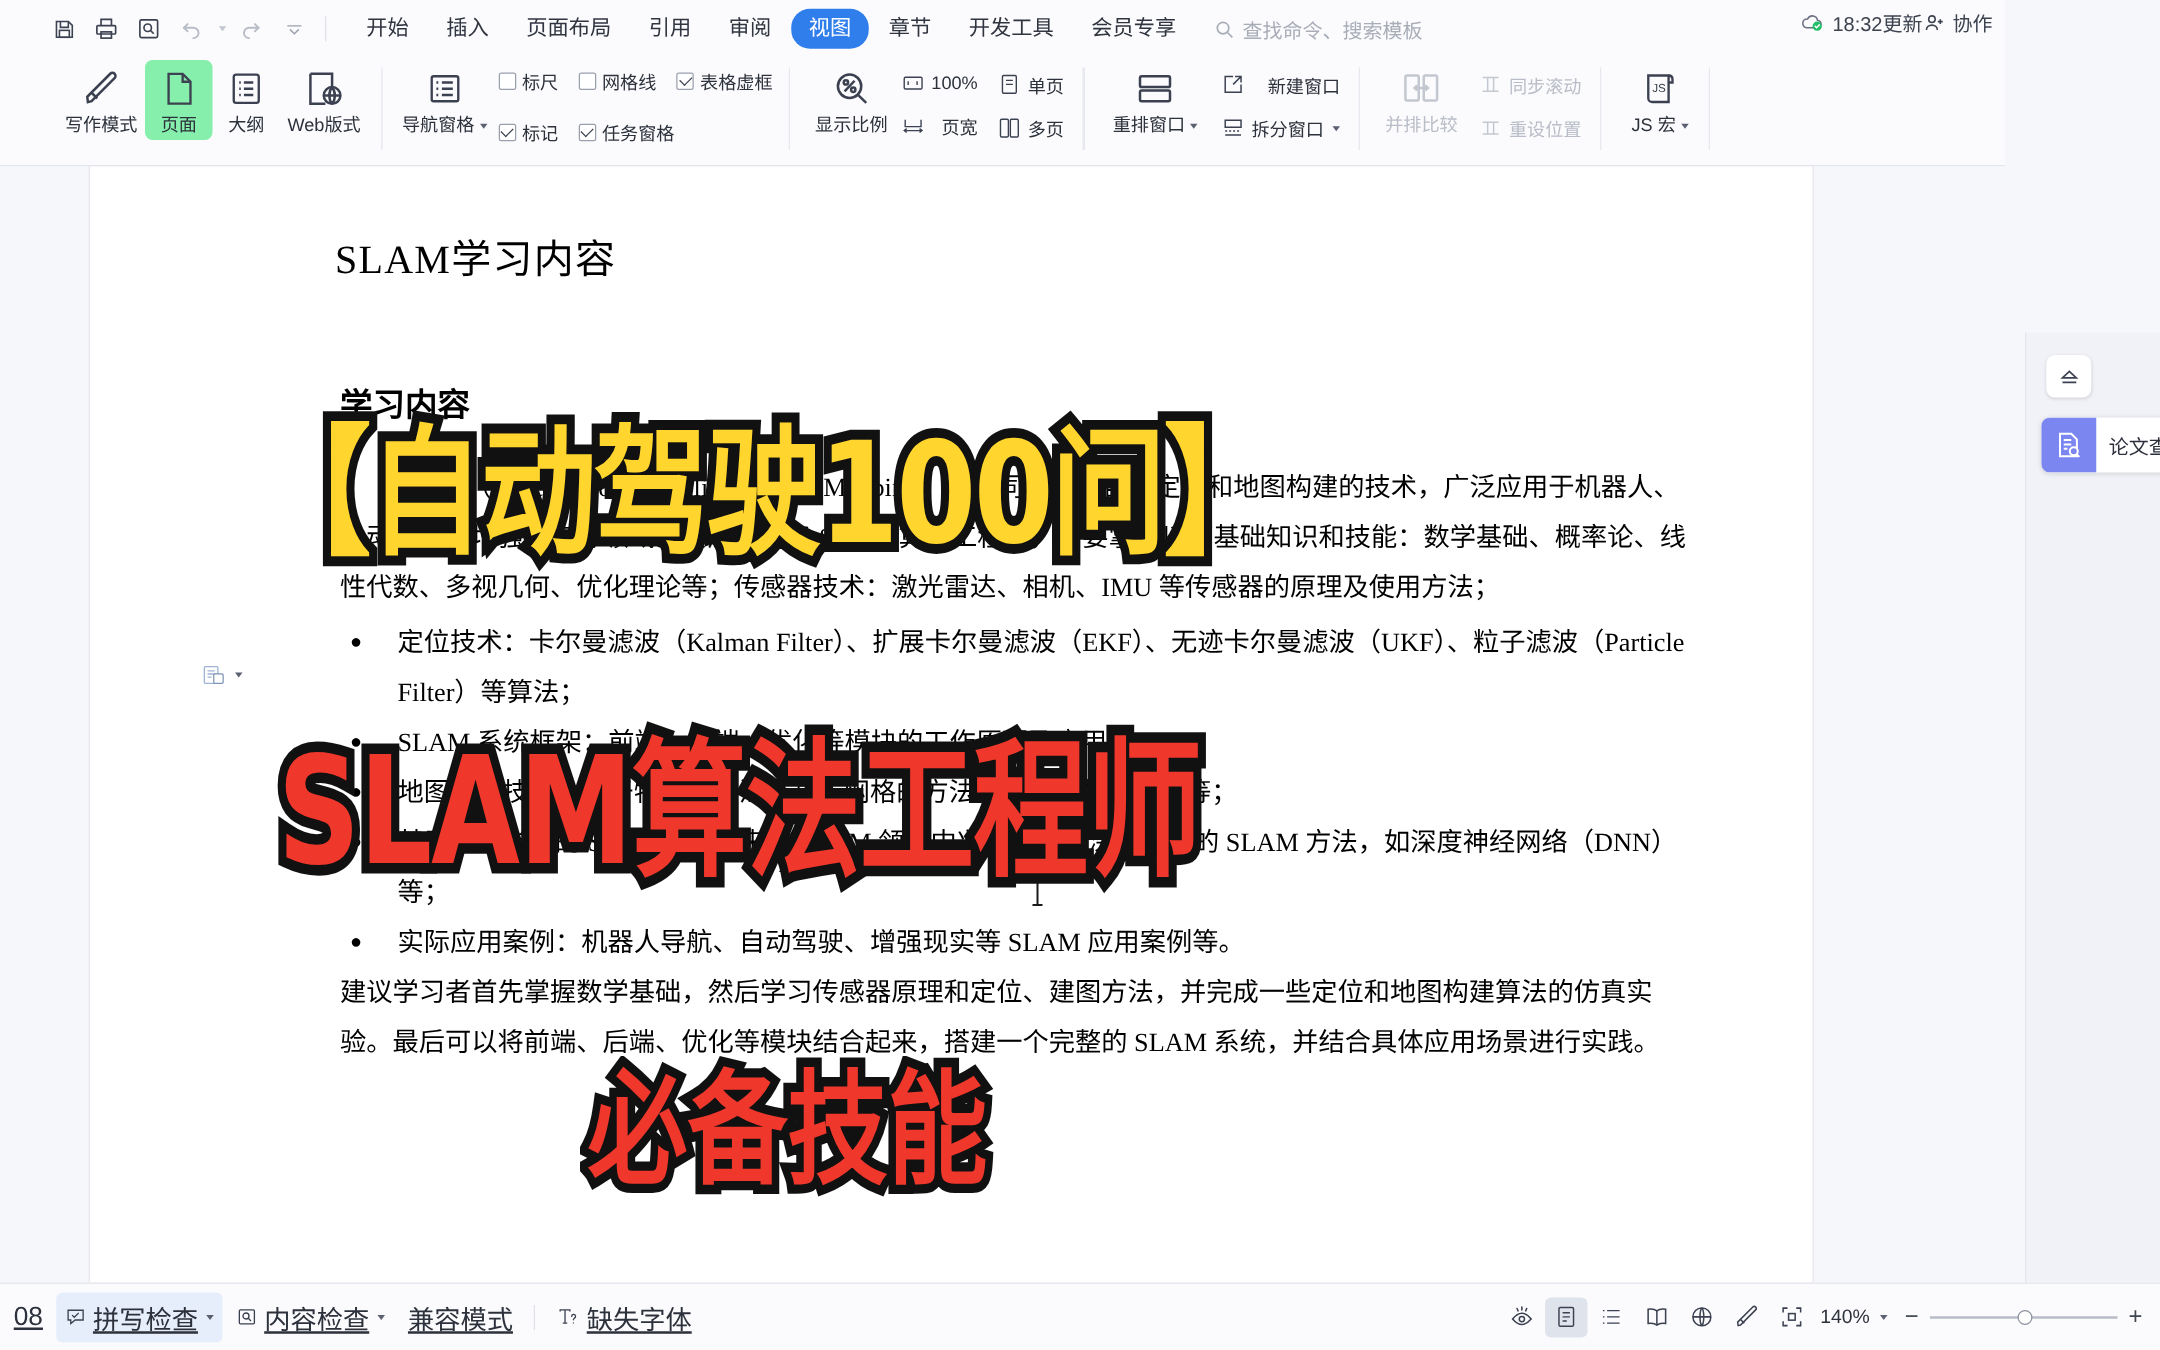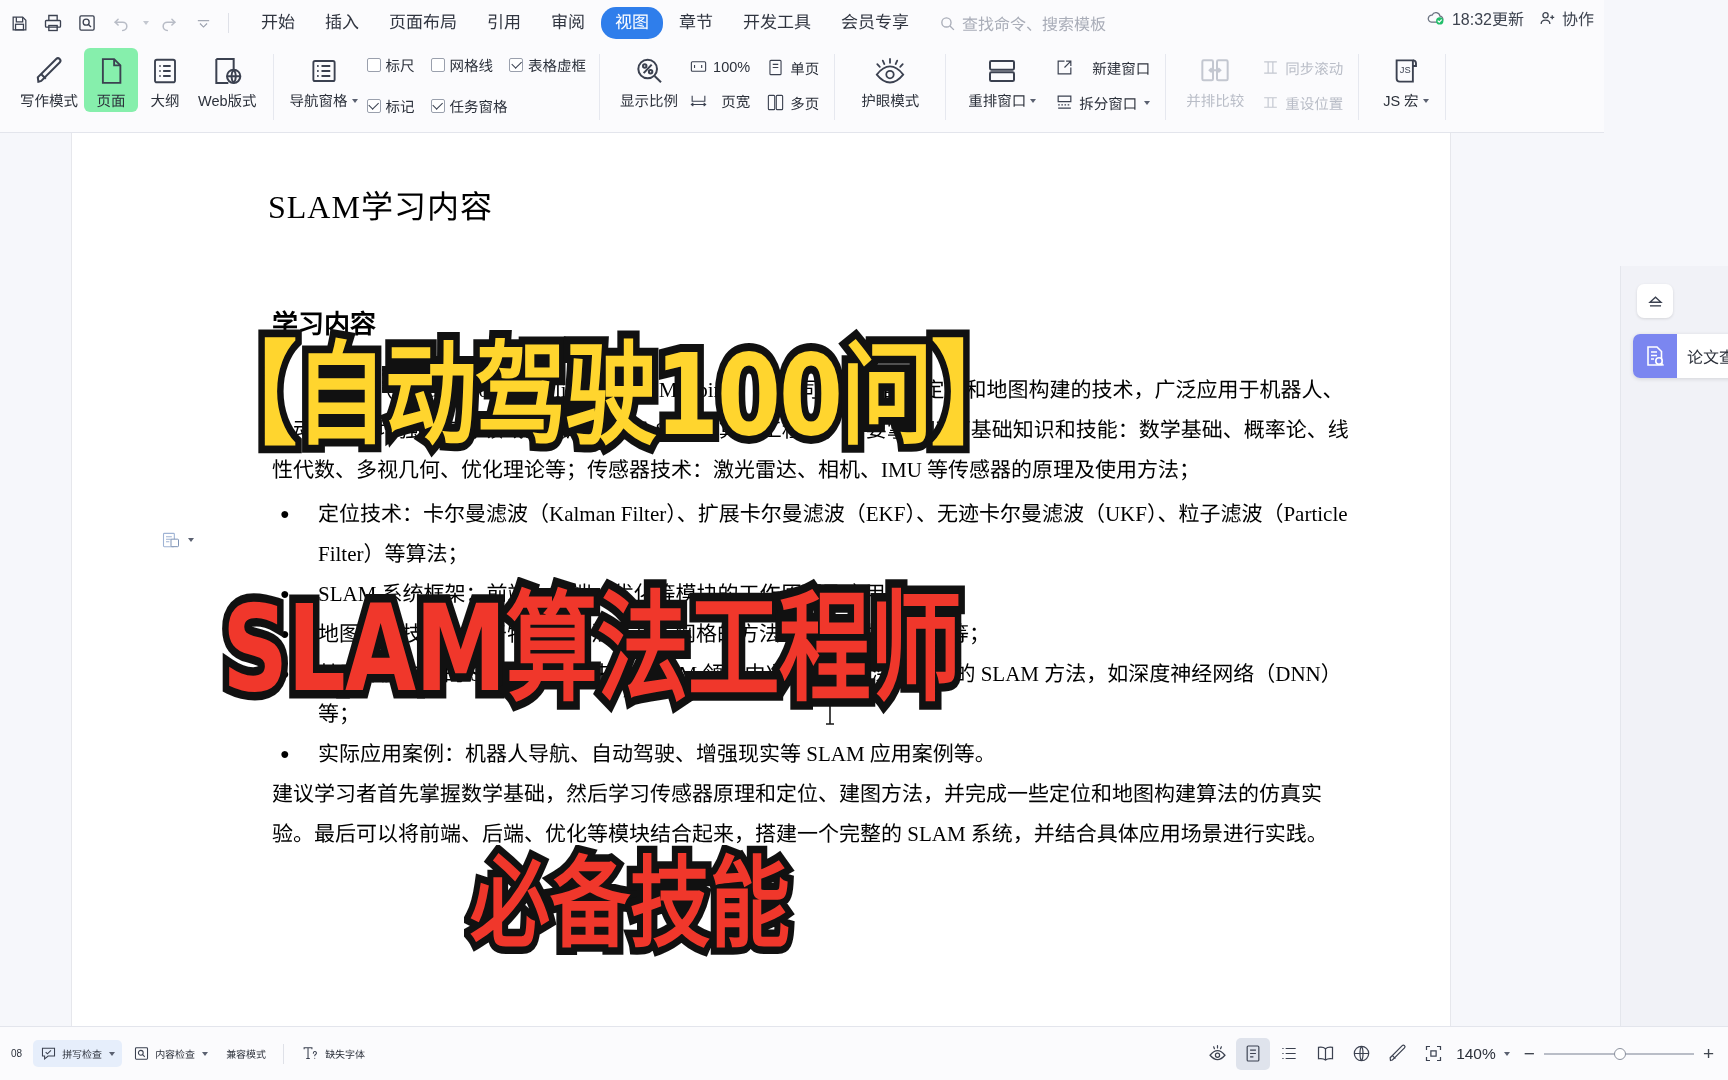--- a/index.html
+++ b/index.html
@@ -9,20 +9,21 @@
     font-family: "Liberation Sans", "DejaVu Sans", sans-serif;
     background: #ffffff;
   }
   .app { position: relative; width: 1728px; height: 1080px; background:#f6f7fb; }
 
   
   .ribbon {
     position: absolute; left:0; top:0; width:1604px; height:133px;
     background:#fbfbfd;
     border-bottom:1px solid #e3e5ec;
+    padding-left:32px;
   }
   .ribbon-row1 {
     position:relative; height:46px; display:flex; align-items:center;
   }
   .qat { display:flex; align-items:center; gap:0px; padding-left:2px; }
   .qat-btn {
     width:34px; height:32px; display:flex; align-items:center; justify-content:center;
     border-radius:5px; cursor:pointer;
   }
   .qat-btn svg { display:block; }
@@ -35,21 +36,21 @@
   }
   .tab.active { background:#2f7eeb; color:#fff; }
 
   .search-box {
     display:flex; align-items:center; gap:6px; margin-left:16px;
     color:#a9adb8; font-size:16px; cursor:text;
   }
 
   .ribbon-right {
     position:absolute; right:10px; top:6px;
-    display:flex; align-items:flex-start; gap:14px;
+    display:flex; align-items:flex-start; 
   }
   .cloud-status { display:flex; align-items:center; gap:6px; font-size:16px; color:#3d434f; cursor:pointer;}
   .collab { display:flex; align-items:center; gap:5px; font-size:16px; color:#3d434f; cursor:pointer;}
 
   
   .ribbon-row2 {
     position:relative; height:86px; display:flex; align-items:flex-start;
     padding-left:4px;
   }
   .grp { display:flex; align-items:flex-start; height:86px; padding:2px 10px 0 10px; }
@@ -183,22 +184,22 @@
   .rail-card .tx { font-size:16px; color:#2c313b; padding:0 10px; white-space:nowrap; }
 
   
   .statusbar {
     position:absolute; left:0; bottom:0; width:1728px; height:54px;
     background:#fbfbfd; border-top:1px solid #e3e5ec;
     display:flex; align-items:center;
   }
   .sb-left { display:flex; align-items:center; gap:4px; padding-left:4px; }
   .sb-item {
-    display:flex; align-items:center; gap:5px; font-size:10px; color:#2c313b;
-    padding:5px 7px; border-radius:5px; cursor:pointer; white-space:nowrap;
+    display:flex; align-items:center; gap:5px; font-size:21px; color:#2c313b;
+    padding:5px 7px; border-radius:5px; cursor:pointer; white-space:nowrap;text-decoration:underline;
   }
   .sb-item.hl { background:#e6eefb; }
   .sb-sep { width:1px; height:20px; background:#dfe1e8; margin:0 6px; }
   .sb-right { margin-left:auto; display:flex; align-items:center; gap:2px; padding-right:14px; }
   .sb-ic {
     width:34px; height:32px; display:flex; align-items:center; justify-content:center;
     border-radius:5px; cursor:pointer;
   }
   .sb-ic.sel { background:#dfe3ec; }
   .zoom-val { font-size:15.5px; color:#2c313b; padding:0 4px; cursor:pointer; }
@@ -435,32 +436,20 @@
               <rect x="3" y="3" width="8" height="18" rx="1.2"></rect>
                 <rect x="13" y="3" width="8" height="18" rx="1.2"></rect>
             </svg>
             <span>多页</span>
           </div>
         </div>
       </div>
 
       <div class="grp-divider"></div>
 
-      <div class="grp" style="padding-left:20px;padding-right:20px;">
-        <div class="bigbtn">
-          <div class="ic">
-            <svg width="36" height="32" viewBox="0 0 30 24" fill="none" stroke="#3b4150" stroke-width="1.5">
-              <path d="M4 15c3.6-4.6 7.4-6.8 11-6.8S22.4 10.4 26 15c-3.6 4.4-7.4 6.6-11 6.6S7.6 19.4 4 15z"></path>
-              <circle cx="15" cy="15" r="3.1"></circle>
-              <path d="M15 2v3.2M9 3.4l1.3 2.8M21 3.4l-1.3 2.8M4.4 6.3l2.1 2.2M25.6 6.3l-2.1 2.2" stroke-linecap="round"></path>
-            </svg>
-          </div>
-          <div class="lb">护眼模式</div>
-        </div>
-      </div>
 
       <div class="grp-divider"></div>
 
       <div class="grp" style="padding-left:16px;">
         <div class="bigbtn">
           <div class="ic">
             <svg width="34" height="32" viewBox="0 0 24 24" fill="none" stroke="#3b4150" stroke-width="1.5">
               <rect x="3" y="4.5" width="18" height="6.5" rx="1"></rect>
                 <rect x="3" y="13" width="18" height="6.5" rx="1"></rect>
             </svg>

